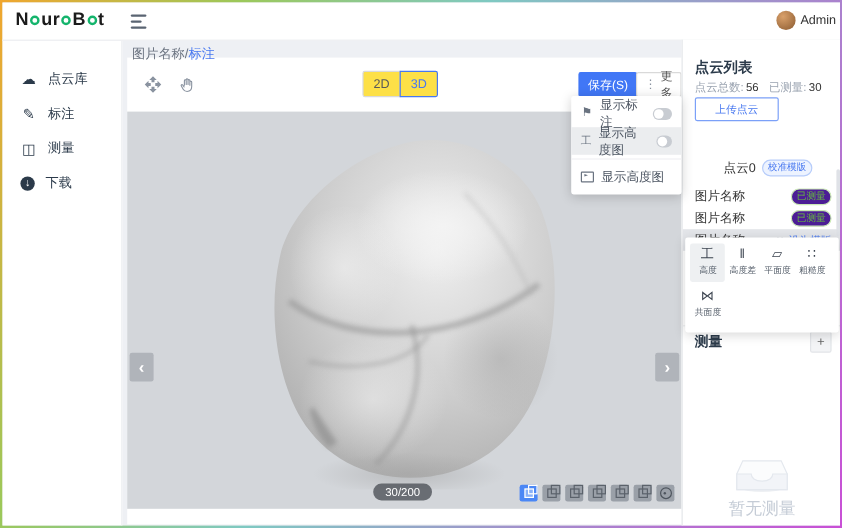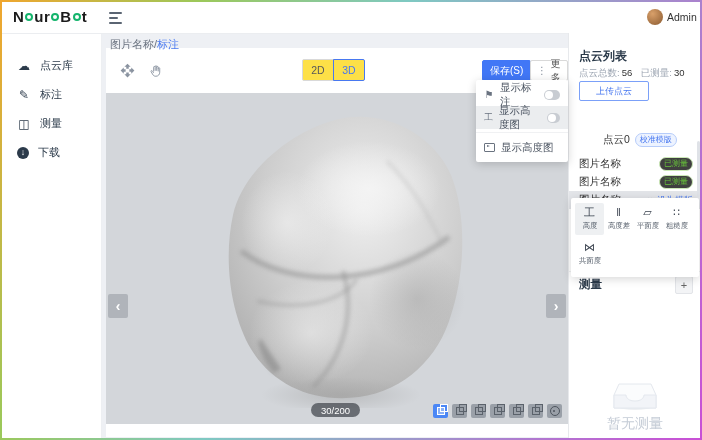--- a/index.html
+++ b/index.html
@@ -81,21 +81,21 @@
   .p-title{position:absolute;left:10px;top:15px;font-size:12px;font-weight:bold;color:#2b3a4a;}
   .p-stats{position:absolute;left:10px;top:34px;font-size:9.5px;color:#9aa3b0;white-space:nowrap;}
   .p-stats b{color:#333;font-weight:normal;margin:0 6px 1px 2px;}
   .p-btns{position:absolute;left:10px;top:48px;display:flex;gap:4px;}
   .p-btns button{height:20px;padding:0 16px;background:#fff;border:1px solid #7ba0f8;border-radius:2px;color:#4878f0;font-size:9px;font-family:Liberation Serif, serif;cursor:pointer;white-space:nowrap;}
   .p-select{position:absolute;left:10px;top:74px;width:112px;height:20px;border:1px solid #d9d9d9;border-radius:2px;box-sizing:border-box;display:flex;align-items:center;padding:0 6px;font-size:10.5px;color:#333;cursor:pointer;}
   .p-select .sel-caret{margin-left:auto;color:#b3b8c0;font-size:8px;}
   .cloud-row{position:absolute;left:10px;top:100px;display:flex;align-items:center;gap:5px;font-size:10.5px;color:#333;margin-left:24px;}
   .badge{display:inline-flex;align-items:center;height:12px;padding:0 4px;border-radius:7px;font-size:8px;line-height:1;white-space:nowrap;}
   .badge.blue{color:#4878f0;background:#edf3ff;border:1px solid #b6ccfa;}
-  .badge.green{color:#67c23a;background:#404040;border:1px solid #cbe9b6;}
+  .badge.green{color:#67c23a;background:#4c1d95;border:1px solid #cbe9b6;}
   .badge.gray{color:#909399;background:#f4f4f5;border:1px solid #e4e4e6;}
   .img-row{position:absolute;left:0;width:132px;height:18px;display:flex;align-items:center;padding:0 8px 0 10px;box-sizing:border-box;font-size:10.5px;color:#333;cursor:pointer;}
   .img-row .bdg{margin-left:auto;}
   .img-row.sel{background:#e3e5e9;}
   .row-x{margin-left:auto;color:#8a93a0;font-size:10px;cursor:pointer;}
   .row-act{color:#4878f0;font-size:9px;margin-left:4px;cursor:pointer;white-space:nowrap;}
 
   .palette{position:absolute;left:2px;top:165px;width:128px;background:#fff;border-radius:2px;box-shadow:0 2px 10px rgba(0,0,0,.16);padding:5px 2px 4px 4px;box-sizing:border-box;display:flex;flex-wrap:wrap;z-index:8;}
   .tool{width:29px;height:32px;margin:0 0 3px 0;display:flex;flex-direction:column;align-items:center;justify-content:center;gap:2px;border-radius:2px;cursor:pointer;}
   .tool.active{background:#eef0f2;}

